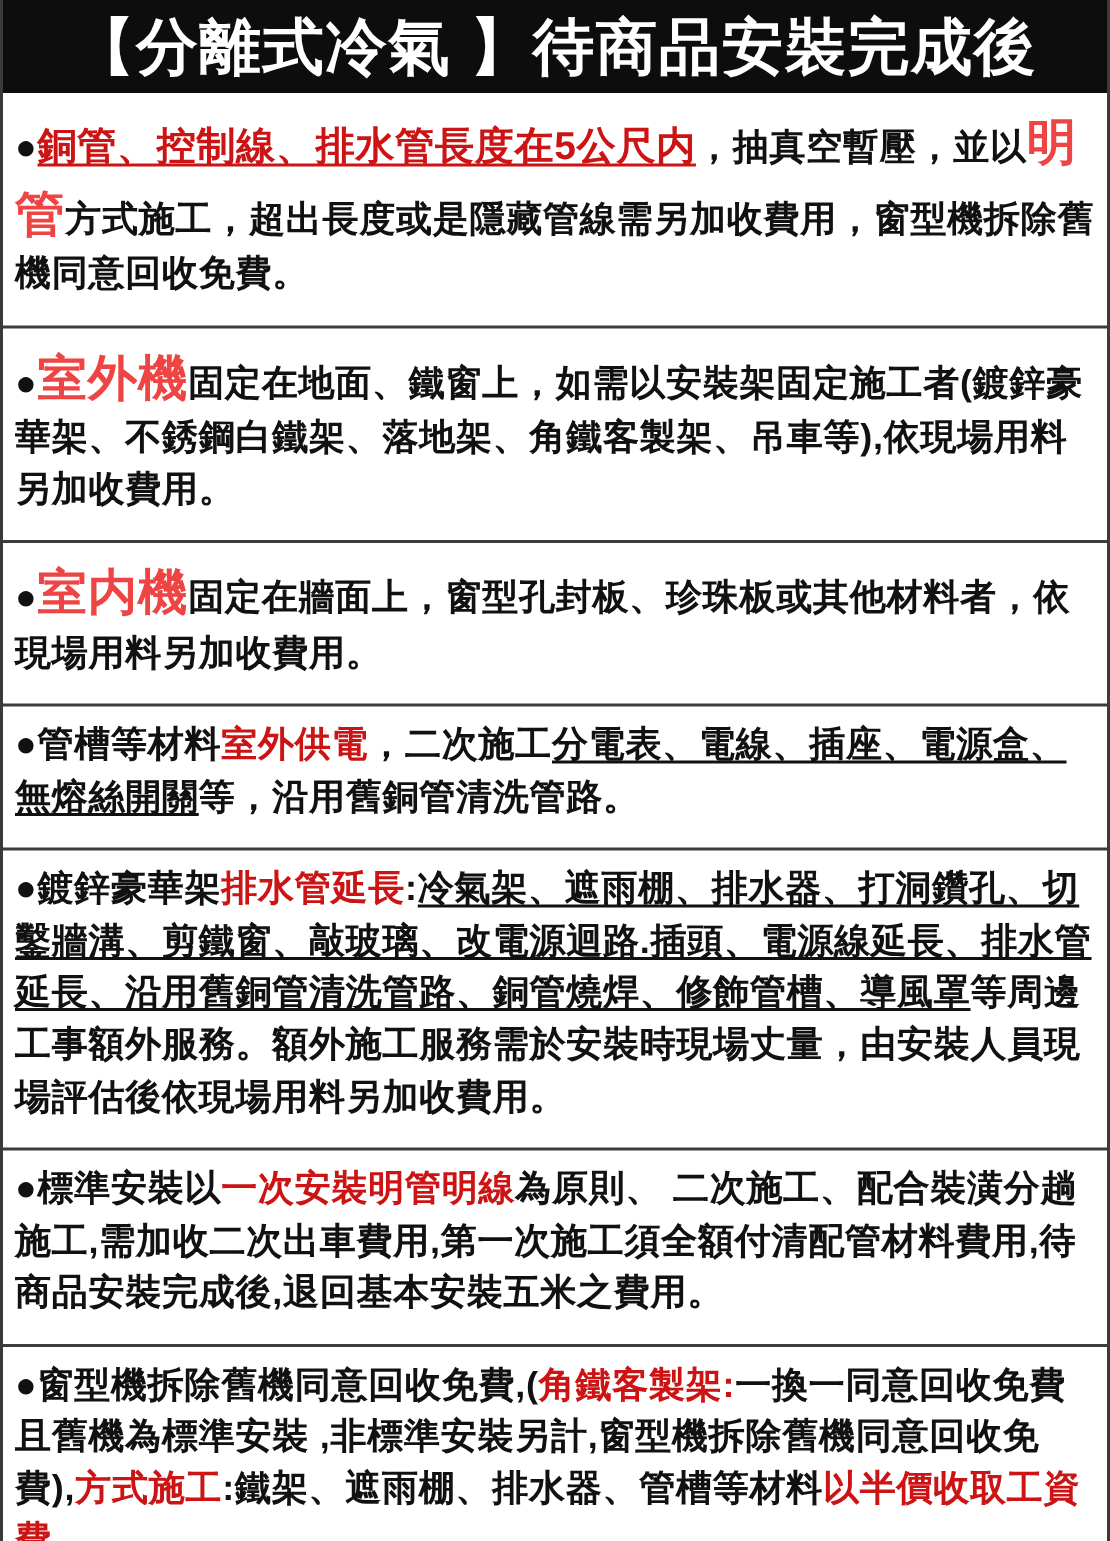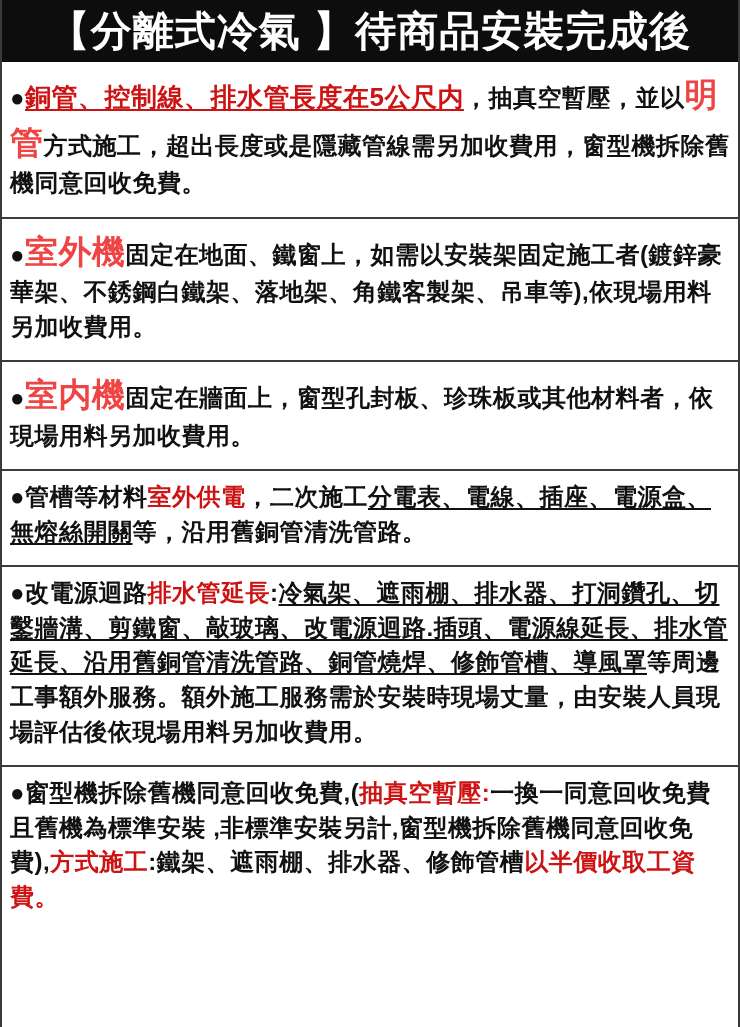--- a/index.html
+++ b/index.html
@@ -48,16 +48,17 @@
 <body>
 
 <div class="page">
 
   <div class="title-bar">【分離式冷氣 】待商品安裝完成後</div>
 
   <div class="section"><span class="run-n">●</span><span class="run-rbu">銅管、控制線、排水管長度在5公尺内</span><span class="run-n">，抽真空暫壓，並以</span><span class="run-rb">明管</span><span class="run-n">方式施工，超出長度或是隱藏管線需另加收費用，窗型機拆除舊機同意回收免費。</span></div>
   <div class="section"><span class="run-n">●</span><span class="run-rb">室外機</span><span class="run-n">固定在地面、鐵窗上，如需以安裝架固定施工者(鍍鋅豪華架、不銹鋼白鐵架、落地架、角鐵客製架、吊車等),依現場用料另加收費用。</span></div>
   <div class="section"><span class="run-n">●</span><span class="run-rb">室内機</span><span class="run-n">固定在牆面上，窗型孔封板、珍珠板或其他材料者，依現場用料另加收費用。</span></div>
   <div class="section"><span class="run-n">●管槽等材料</span><span class="run-r">室外供電</span><span class="run-n">，二次施工</span><span class="run-u">分電表、電線、插座、電源盒、無熔絲開關</span><span class="run-n">等，沿用舊銅管清洗管路。</span></div>
-  <div class="section"><span class="run-n">●改電源迴路</span><span class="run-r">排水管延長</span><span class="run-n">:</span><span class="run-u">冷氣架、遮雨棚、排水器、打洞鑽孔、切鑿牆溝、剪鐵窗、敲玻璃、改電源迴路.插頭、電源線延長、排水管延長、沿用舊銅管清洗管路、銅管燒焊、修飾管槽、導風罩</span><span class="run-n">等周邊工事額外服務。額外施工服務需於安裝時現場丈量，由安裝人員現場評估後依現場用料另加收費用。</span></div>
-  <div class="section"><span class="run-n">●窗型機拆除舊機同意回收免費,(</span><span class="run-r">抽真空暫壓:</span><span class="run-n">一換一同意回收免費且舊機為標準安裝 ,非標準安裝另計,窗型機拆除舊機同意回收免費),</span><span class="run-r">方式施工</span><span class="run-n">:鐵架、遮雨棚、排水器、修飾管槽</span><span class="run-r">以半價收取工資費</span><span class="run-r">。</span></div>
+  <div class="section"><span class="run-n">●鍍鋅豪華架</span><span class="run-r">排水管延長</span><span class="run-n">:</span><span class="run-u">冷氣架、遮雨棚、排水器、打洞鑽孔、切鑿牆溝、剪鐵窗、敲玻璃、改電源迴路.插頭、電源線延長、排水管延長、沿用舊銅管清洗管路、銅管燒焊、修飾管槽、導風罩</span><span class="run-n">等周邊工事額外服務。額外施工服務需於安裝時現場丈量，由安裝人員現場評估後依現場用料另加收費用。</span></div>
+  <div class="section"><span class="run-n">●標準安裝以</span><span class="run-r">一次安裝明管明線</span><span class="run-n">為原則、 二次施工、配合裝潢分趟施工,需加收二次出車費用,第一次施工須全額付清配管材料費用,待商品安裝完成後,退回基本安裝五米之費用。</span></div>
+  <div class="section"><span class="run-n">●窗型機拆除舊機同意回收免費,(</span><span class="run-r">角鐵客製架:</span><span class="run-n">一換一同意回收免費且舊機為標準安裝 ,非標準安裝另計,窗型機拆除舊機同意回收免費),</span><span class="run-r">方式施工</span><span class="run-n">:鐵架、遮雨棚、排水器、管槽等材料</span><span class="run-r">以半價收取工資費</span><span class="run-r">。</span></div>
 
 </div>
 
 </body></html>

